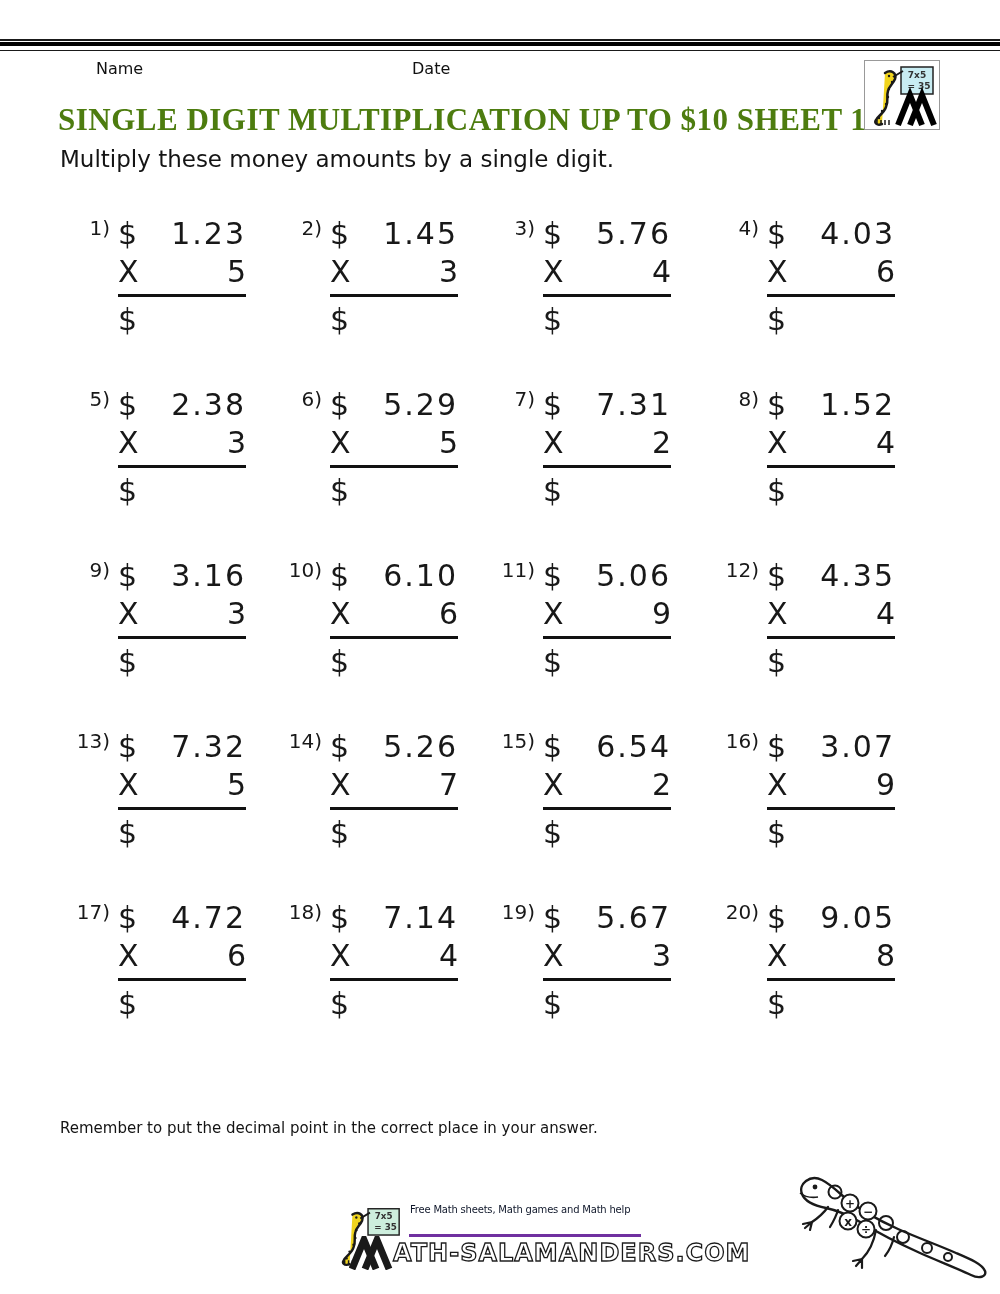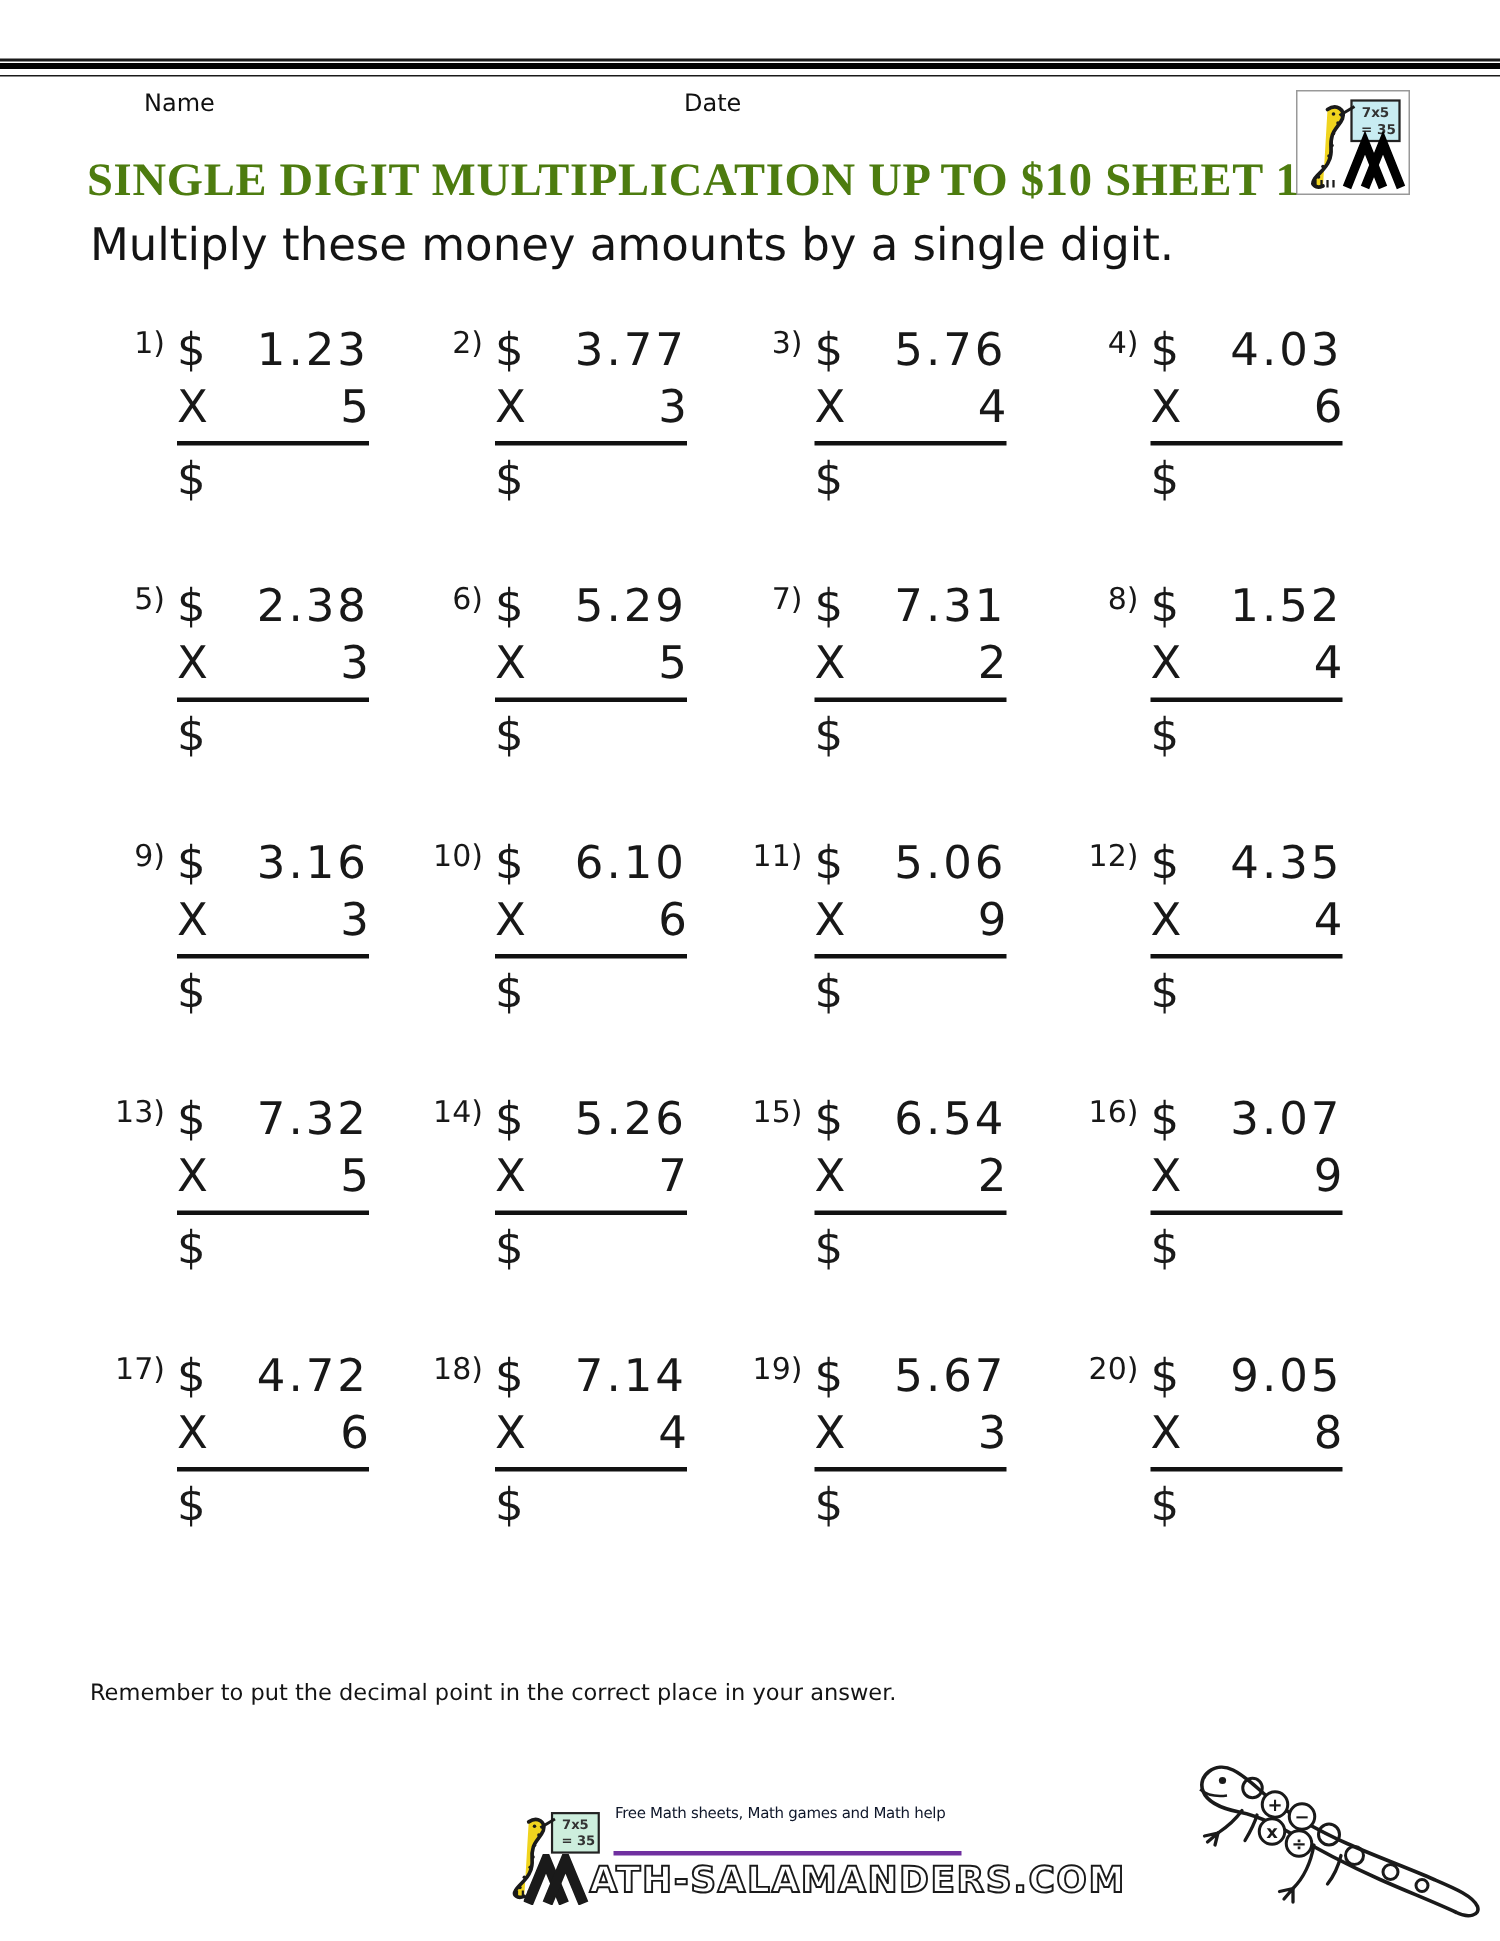--- a/index.html
+++ b/index.html
@@ -9,34 +9,34 @@
     overflow:hidden;
   }
   
   .top-rule{
     position:absolute;top:39px;left:0;width:1000px;height:9px;
     border-top:2px solid #1a1a1a;border-bottom:1px solid #1a1a1a;
     background:linear-gradient(to bottom,#ffffff 0 1px,#000000 1px 5px,#ffffff 5px 6px);
   }
   .hdr-label{position:absolute;top:59px;font-size:16px;color:#111;}
   .hdr-name{left:60px;margin-left:36px;}
-  .hdr-date{left:412px;margin-left:44px;}
+  .hdr-date{left:412px;}
 
   .corner-logo{
     position:absolute;left:864px;top:60px;width:76px;height:70px;
     border:1px solid #999;background:#fff;box-sizing:border-box;
   }
 
   .page-title{
     position:absolute;left:58px;top:102px;width:820px;
     font-family:"Liberation Serif","DejaVu Serif",serif;
     font-size:31px;font-weight:bold;color:#4d7c0f;letter-spacing:.5px;white-space:nowrap;
   }
   .page-subtitle{
-    position:absolute;left:60px;top:146px;font-size:30px;color:#141414;white-space:nowrap;
+    position:absolute;left:60px;top:146px;font-size:23px;color:#141414;white-space:nowrap;
   }
 
   .grid{
     position:absolute;left:60px;top:216px;width:884px;
     display:grid;grid-template-columns:212px 213px 224px 235px;row-gap:49px;
   }
   .problem{display:flex;align-items:flex-start;}
   .pnum{width:50px;text-align:right;font-size:20px;line-height:24px;margin-right:8px;color:#181818;}
   .pbody{width:128px;}
   .prow{display:flex;justify-content:space-between;font-size:30px;color:#181818;}
@@ -119,21 +119,21 @@
         <span>$</span>
       </div>
     </div>
   </div>
 
   <div class="problem">
     <div class="pnum">2)</div>
     <div class="pbody">
       <div class="prow amount-row">
         <span>$</span>
-        <span class="amt">3.77</span>
+        <span class="amt">1.45</span>
       </div>
       <div class="prow x-row">
         <span>X</span>
         <span>3</span>
       </div>
       <div class="answer">
         <span>$</span>
       </div>
     </div>
   </div>

